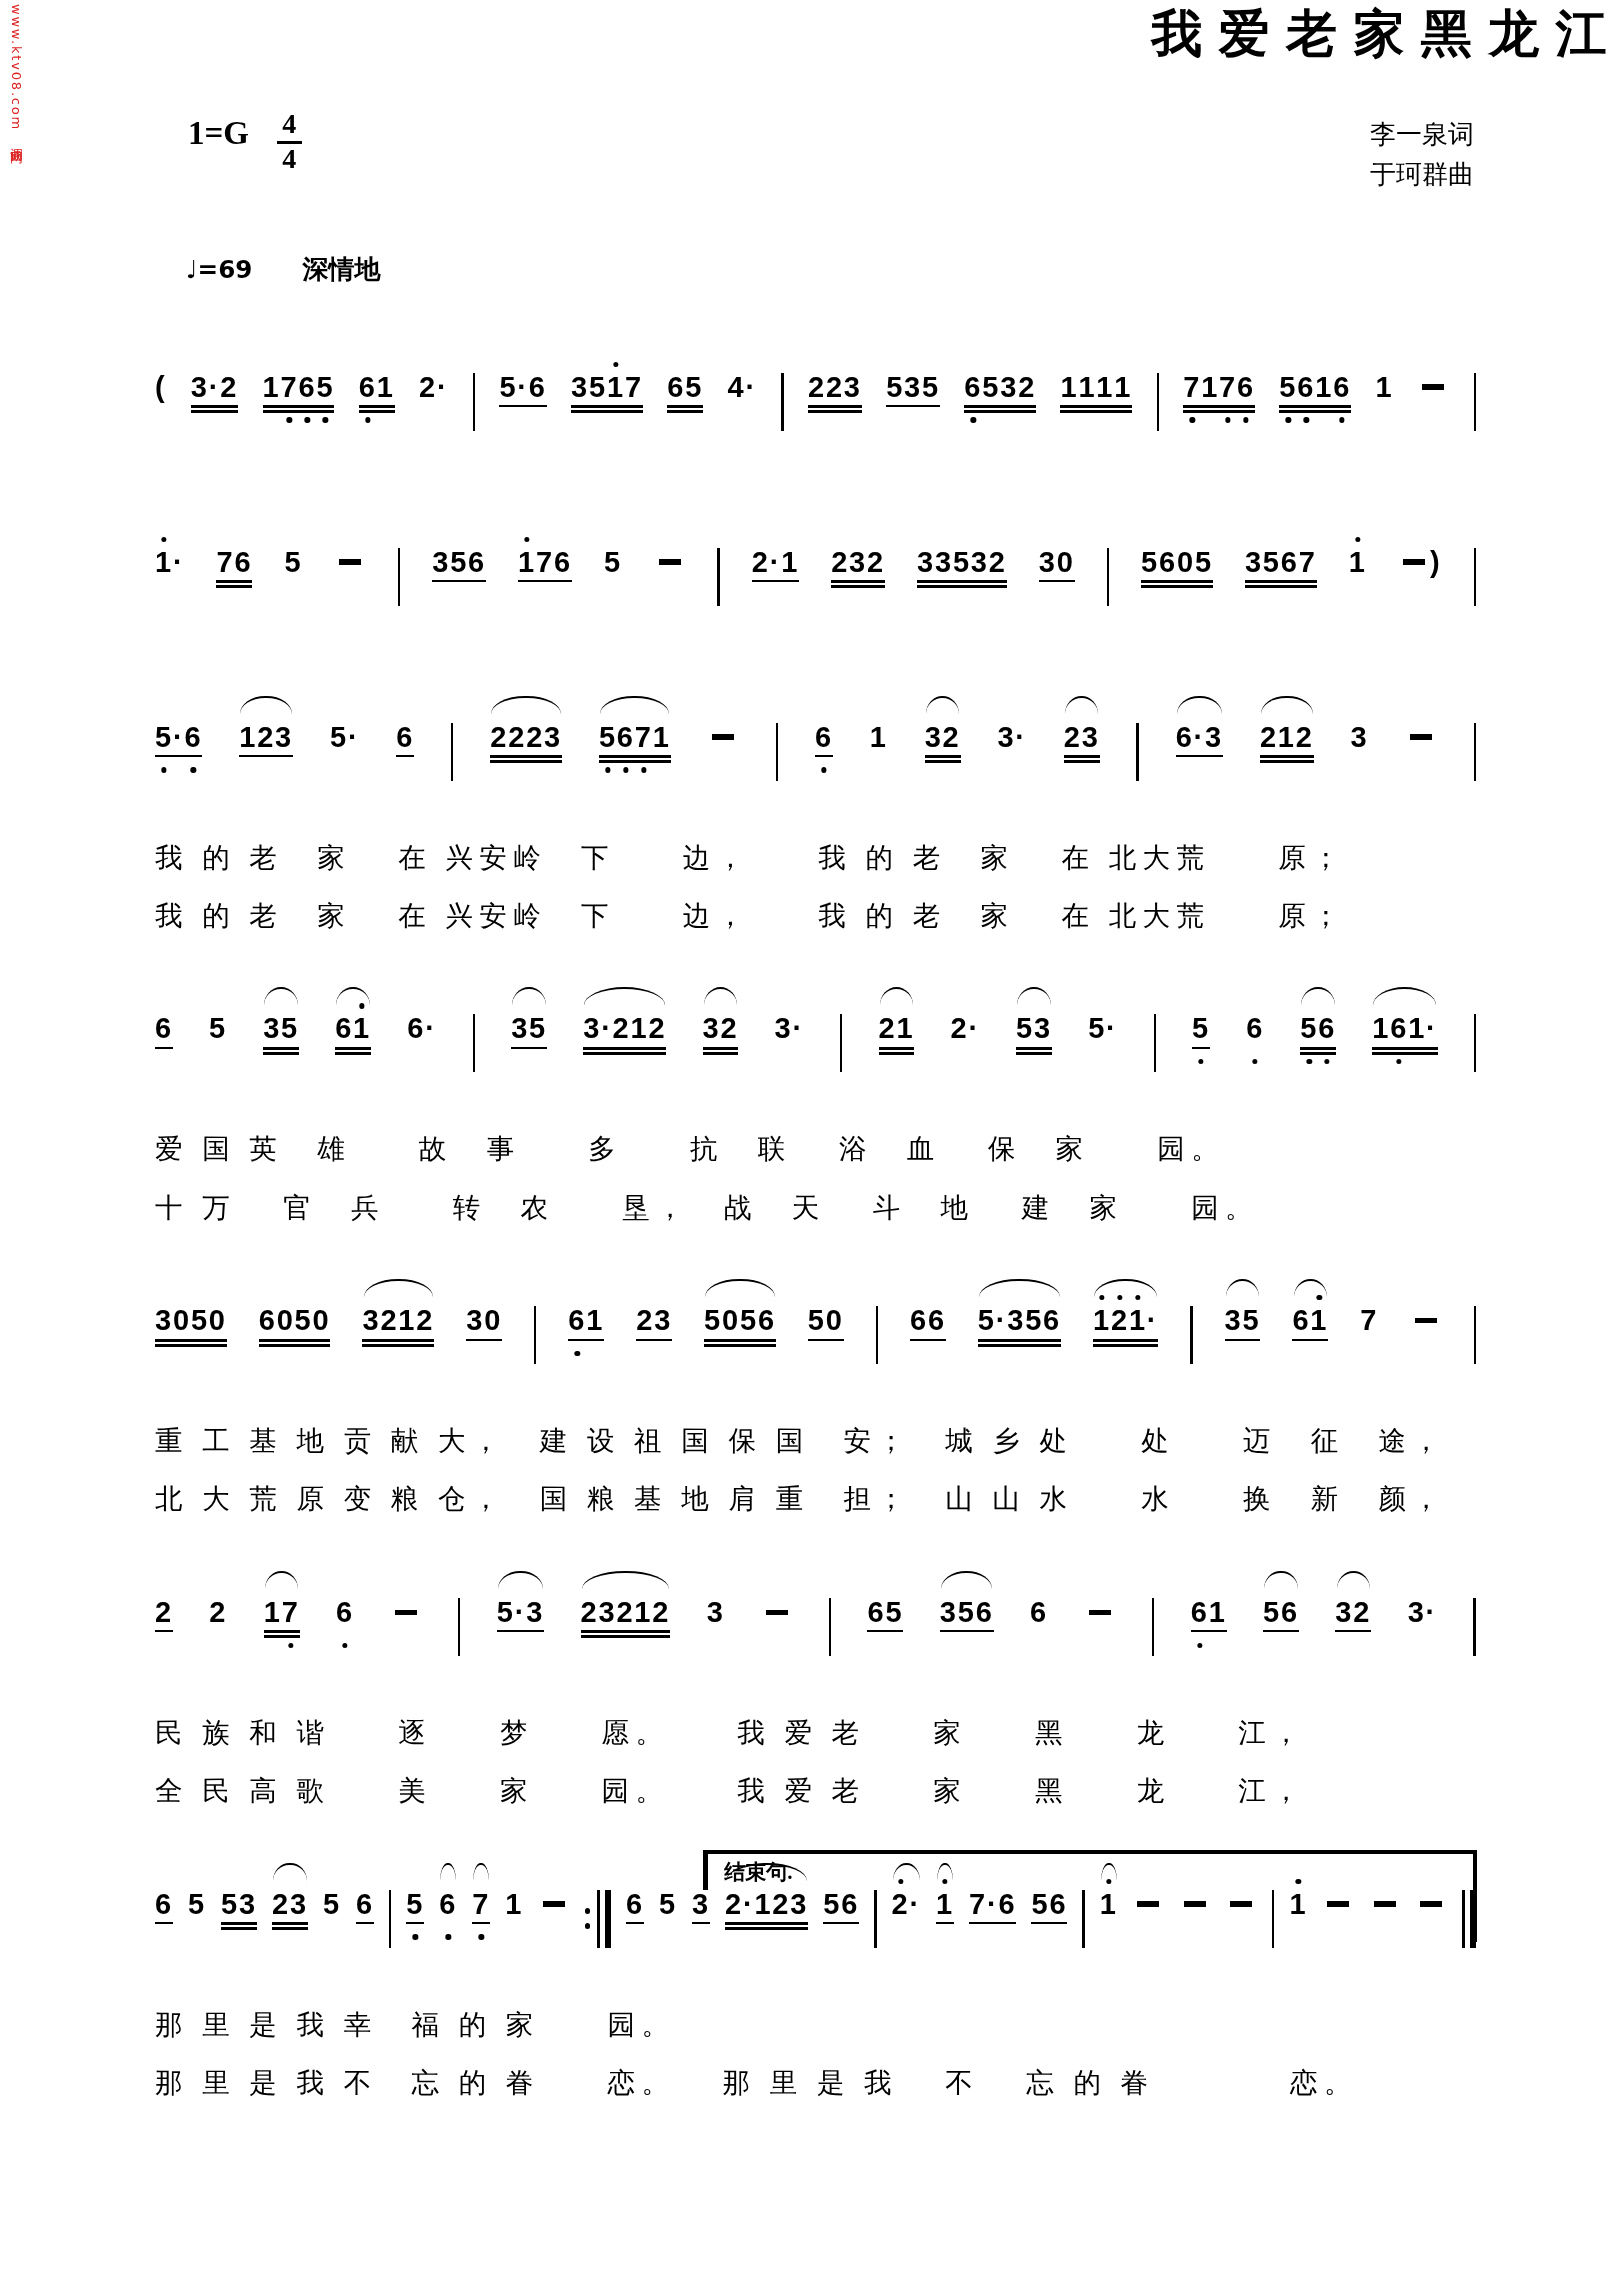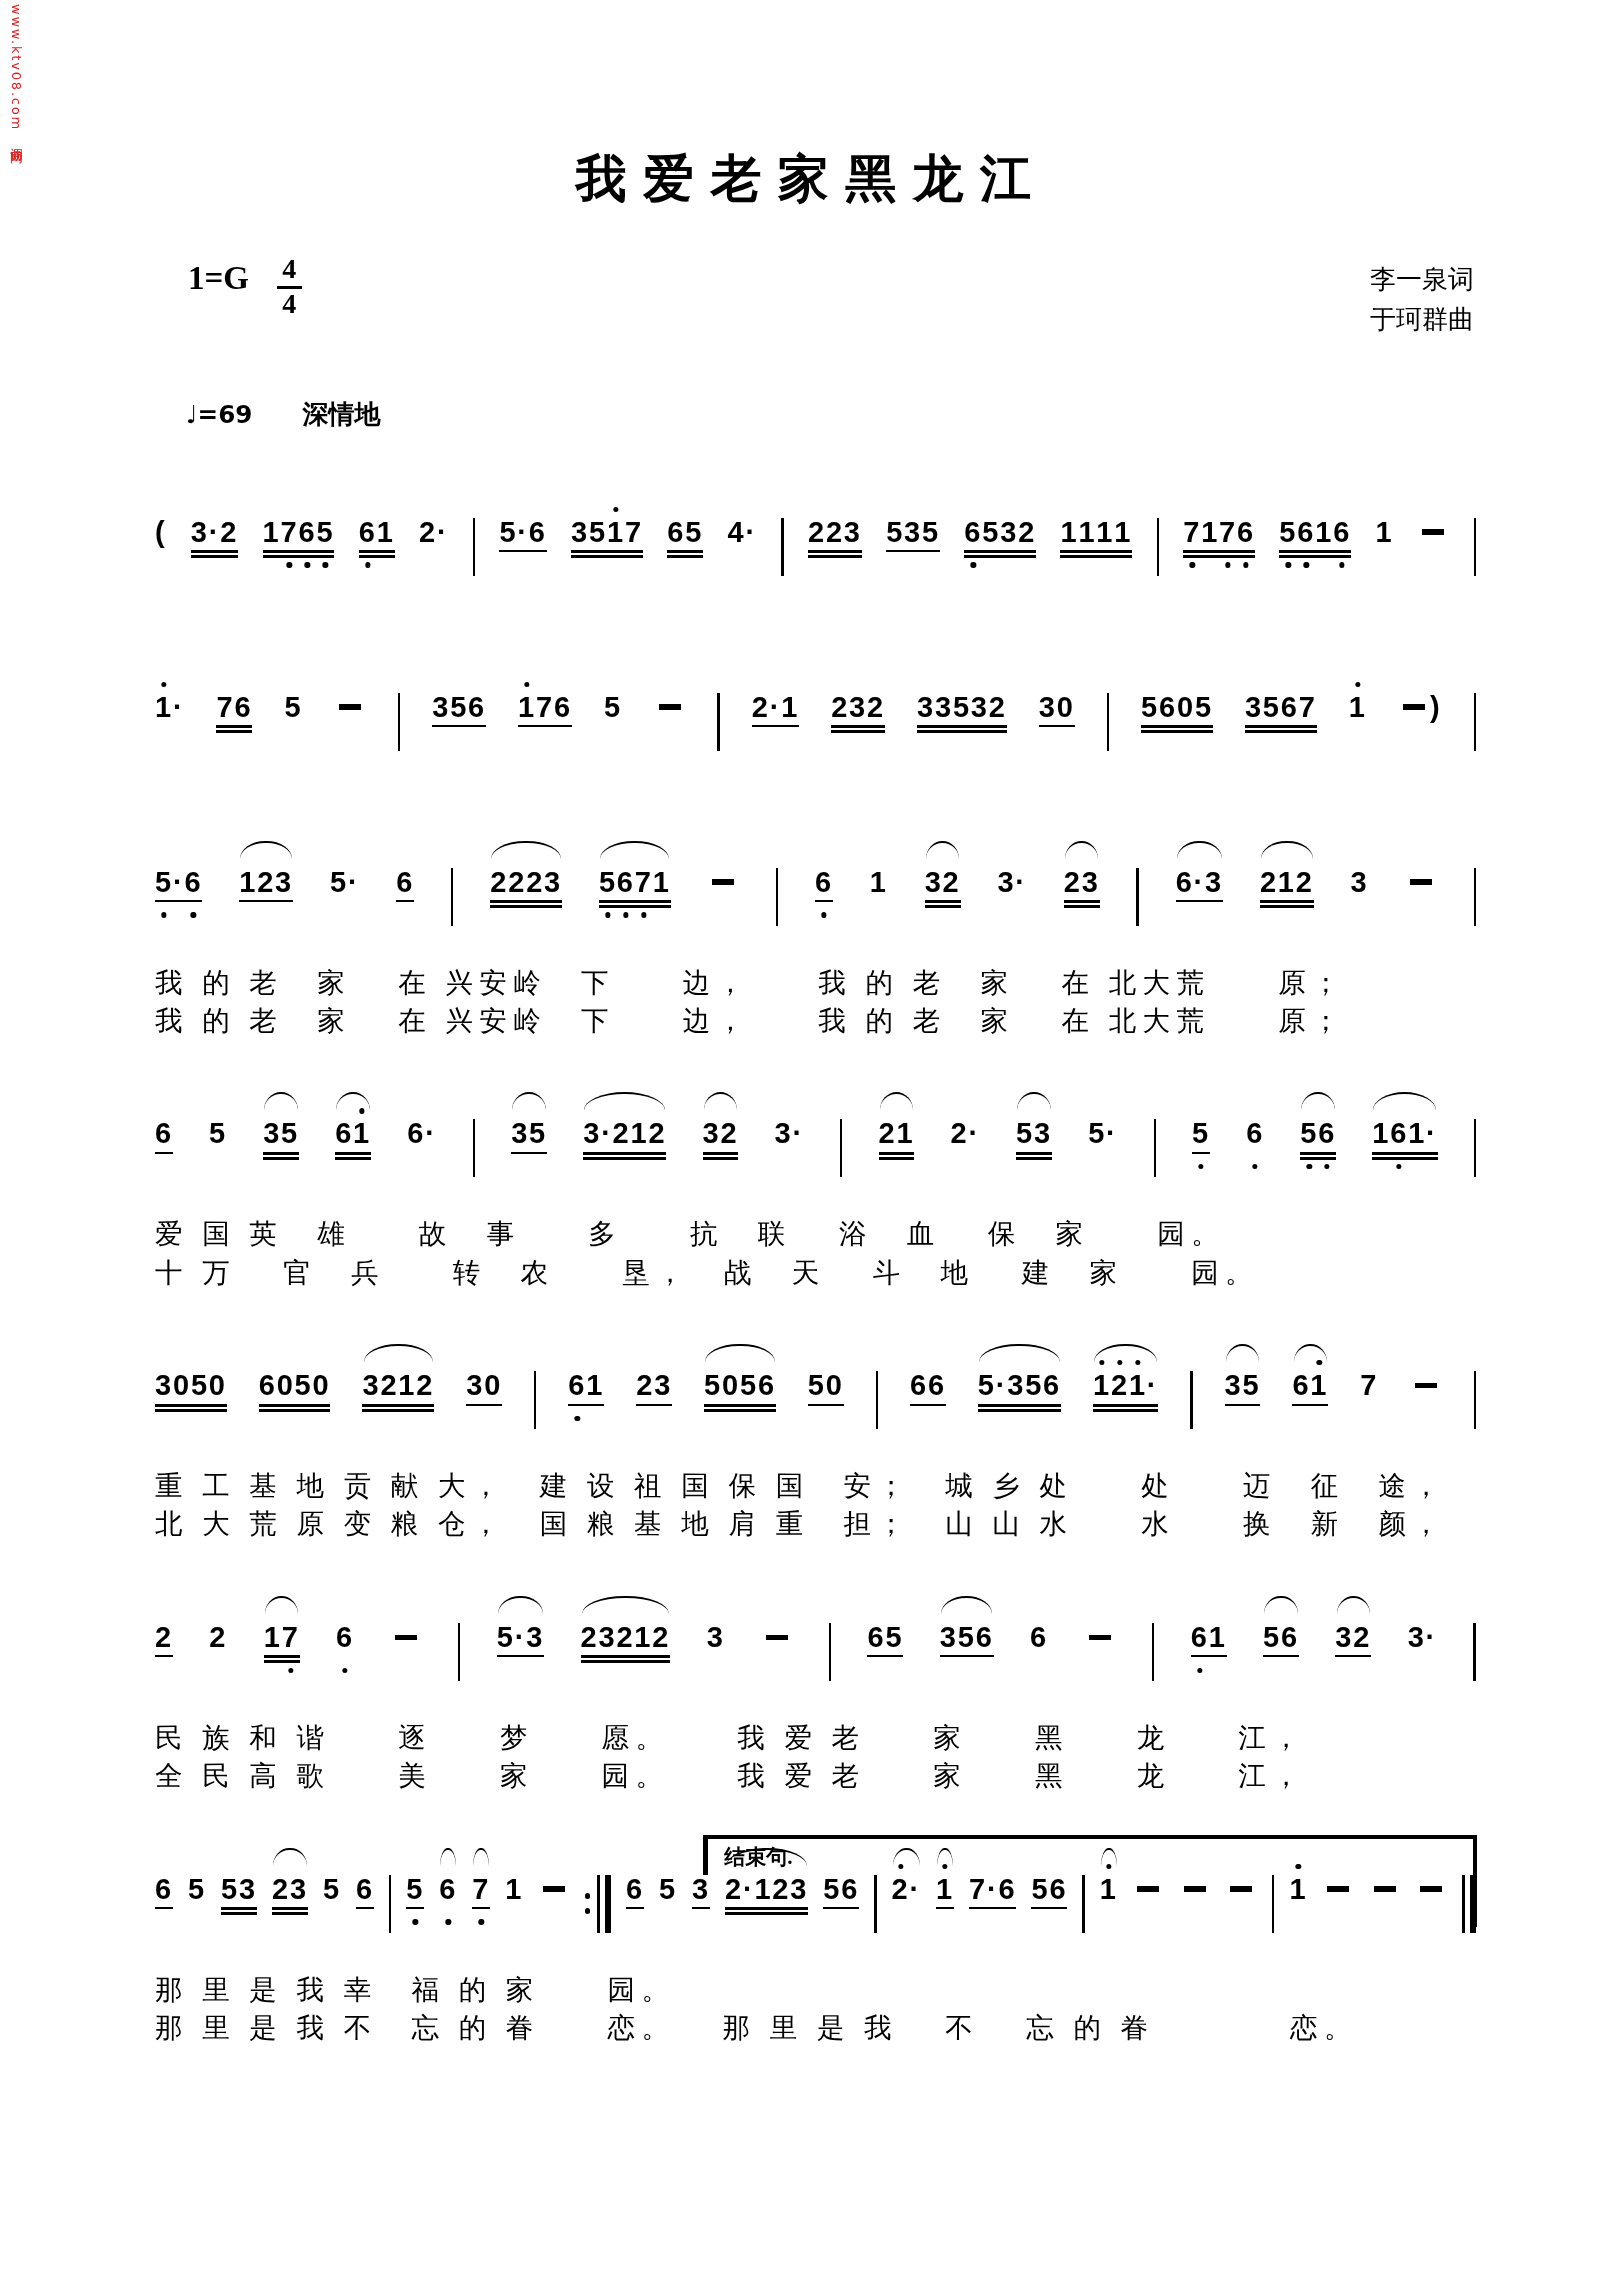--- a/index.html
+++ b/index.html
@@ -12,22 +12,21 @@
     overflow:hidden;
   }
   .wm{
     position:absolute;top:3.5px;left:7px;
     writing-mode:vertical-lr;
     font-size:13px;letter-spacing:1.8px;
     color:#dd2222;
     font-family:"DejaVu Sans",sans-serif;
   }
   .title{
-    text-align:center;
-    padding-top:145px;
+    text-align:right;
     font-size:51px;
     font-weight:bold;
     letter-spacing:16.4px;
     font-family:"Liberation Serif",serif;
   }
   .meta{
     display:flex;justify-content:space-between;align-items:flex-start;
     margin:46px 149px 0 188px;
     gap:19px;
   }
@@ -106,21 +105,21 @@
   }
   .volta .vlabel{
     position:absolute;left:21px;top:3.5px;
     font-size:21px;font-weight:bold;
     font-family:"Liberation Serif",serif;
   }
   .lyric{
     font-family:"Liberation Serif",serif;
     font-size:27.5px;
     letter-spacing:6.4px;
-    margin-top:4px;
+    margin-top:24px;
     white-space:pre-wrap;
     line-height:1.25;
   }
 </style>
 </head>
 <body>
 
 <div class="page">
 
   <div class="wm">www.ktv08.com 词曲网</div>

